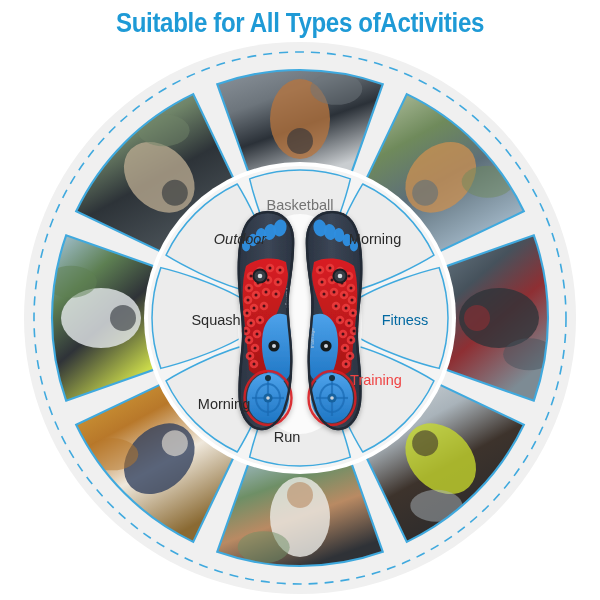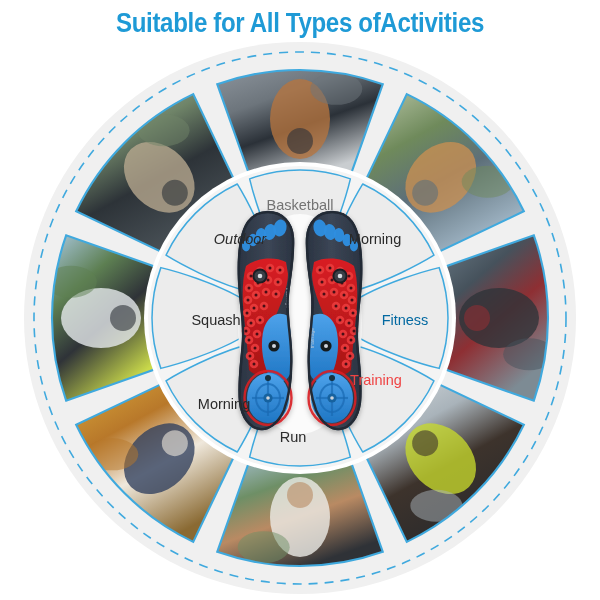--- a/index.html
+++ b/index.html
@@ -411,20 +411,20 @@
           <text x="-20" y="18" font-family="&quot;Liberation Sans&quot;, sans-serif" font-size="5" fill="#c9ced6" opacity="0.85" transform="rotate(-90 -20 18) scale(1,1)" text-anchor="middle">massage</text>
           <path d="M -2,-108 C -16,-108 -26,-98 -27,-82 C -28,-62 -24,-44 -22,-26 C -20,-6 -24,10 -25,30 C -26,52 -24,74 -18,90 C -12,104 -2,110 6,109 C 16,108 24,98 26,82 C 28,60 24,40 23,20 C 22,0 26,-18 27,-40 C 28,-64 26,-86 18,-98 C 12,-106 6,-108 -2,-108 Z" fill="none" stroke="#222a36" stroke-width="2.4"></path>
         </g>
       </svg>
 
     <div id="labels">
         <div class="petal-label" style="left: 300px; top: 205px; color: #737373;">Basketball</div>
         <div class="petal-label" style="left: 375px; top: 239px; color: rgb(42, 42, 42);">Morning</div>
         <div class="petal-label" style="left: 405px; top: 320px; color: #0369a1;">Fitness</div>
         <div class="petal-label" style="left: 376px; top: 380px; color: #ef4444;">Training</div>
-        <div class="petal-label" style="left: 293px; top: 437px; color: rgb(42, 42, 42);">Run</div>
+        <div class="petal-label" style="left: 287px; top: 437px; color: rgb(42, 42, 42);">Run</div>
         <div class="petal-label" style="left: 224px; top: 404px; color: rgb(42, 42, 42);">Morning</div>
         <div class="petal-label" style="left: 196px; top: 320px; color: rgb(42, 42, 42); margin-left: 20px;">Squash</div>
         <div class="petal-label" style="left: 240px; top: 239px; color: rgb(42, 42, 42); font-style: italic;">Outdoor</div>
       </div>
   </div>
 
 </div>
 
 </body></html>

